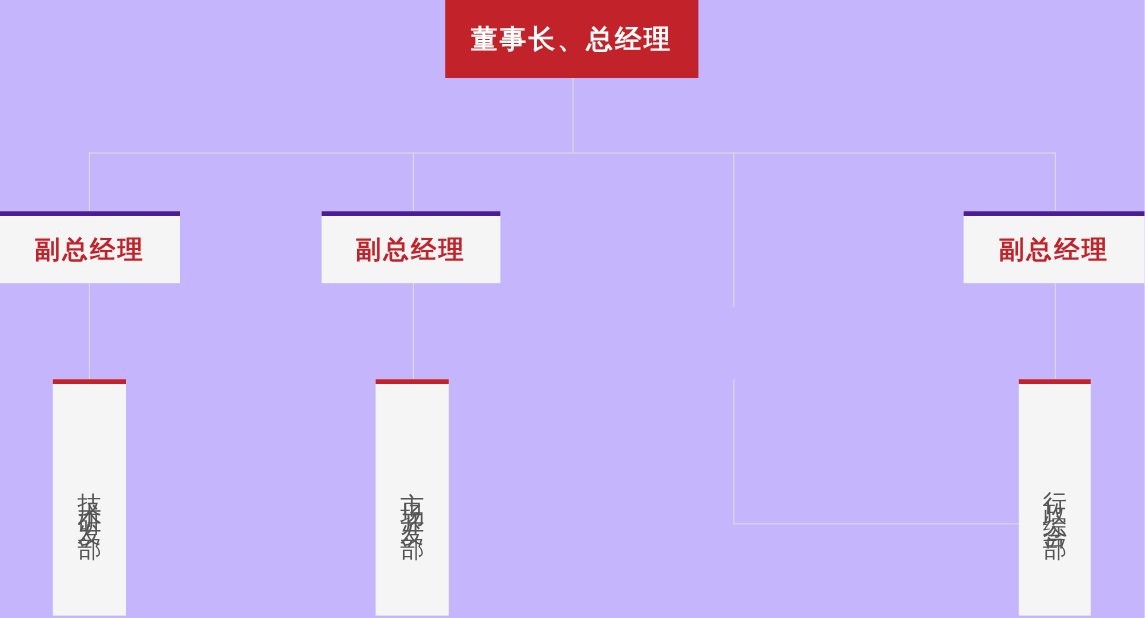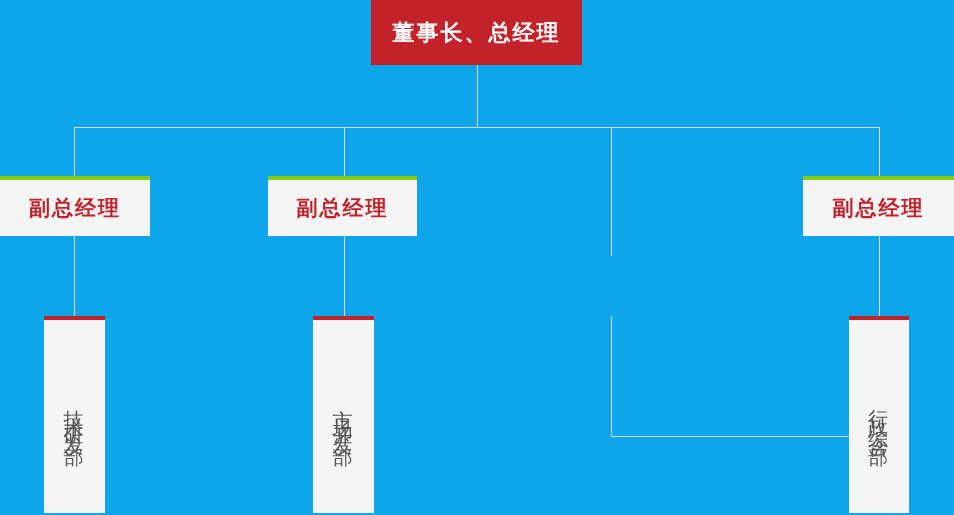--- a/index.html
+++ b/index.html
@@ -5,21 +5,21 @@
   html, body {
     margin: 0;
     padding: 0;
     background: #ffffff;
     font-family: "Liberation Sans", "DejaVu Sans", sans-serif;
   }
   .stage {
     position: relative;
     width: 954px;
     height: 515px;
-    background: #0ea5e9;
+    background: #c4b5fd;
     overflow: hidden;
   }
   
   .line {
     position: absolute;
     background: #d9d9d9;
     z-index: 1;
   }
   .vline { width: 1px; }
   .hline { height: 1px; }
@@ -38,21 +38,21 @@
     left: 371px; top: 0; width: 211px; height: 65px;
     background: #c2232b;
     color: #ffffff;
     font-size: 22px;
     font-weight: bold;
     letter-spacing: 2px;
   }
   .node-mgr {
     height: 60px;
     background: #f5f5f5;
-    border-top: 4px solid #84cc16;
+    border-top: 4px solid #4c1d95;
     color: #c2232b;
     font-size: 21px;
     font-weight: bold;
     letter-spacing: 2px;
   }
   .node-vp1 { left: 0;    top: 176px; width: 150px; }
   .node-vp2 { left: 268px; top: 176px; width: 149px; }
   .node-cfo { left: 536px; top: 256px; width: 149px; }
   .node-vp3 { left: 803px; top: 176px; width: 151px; }
 

